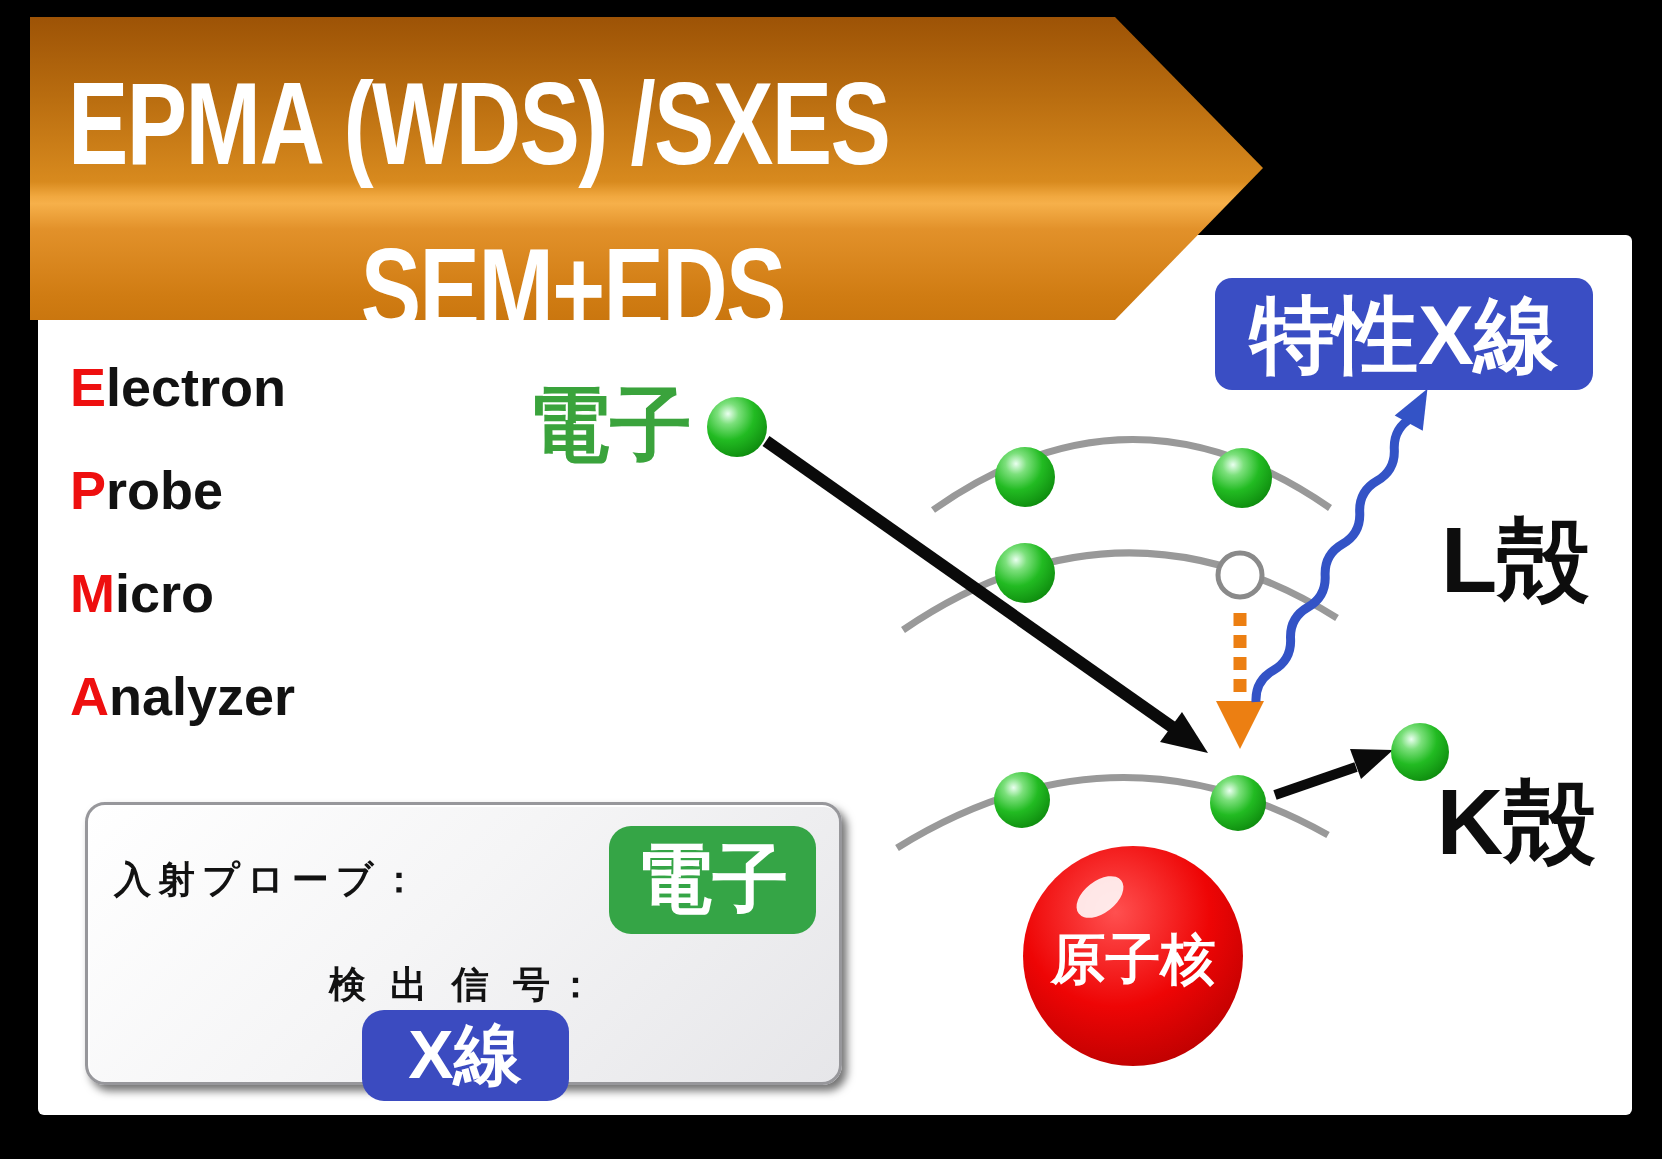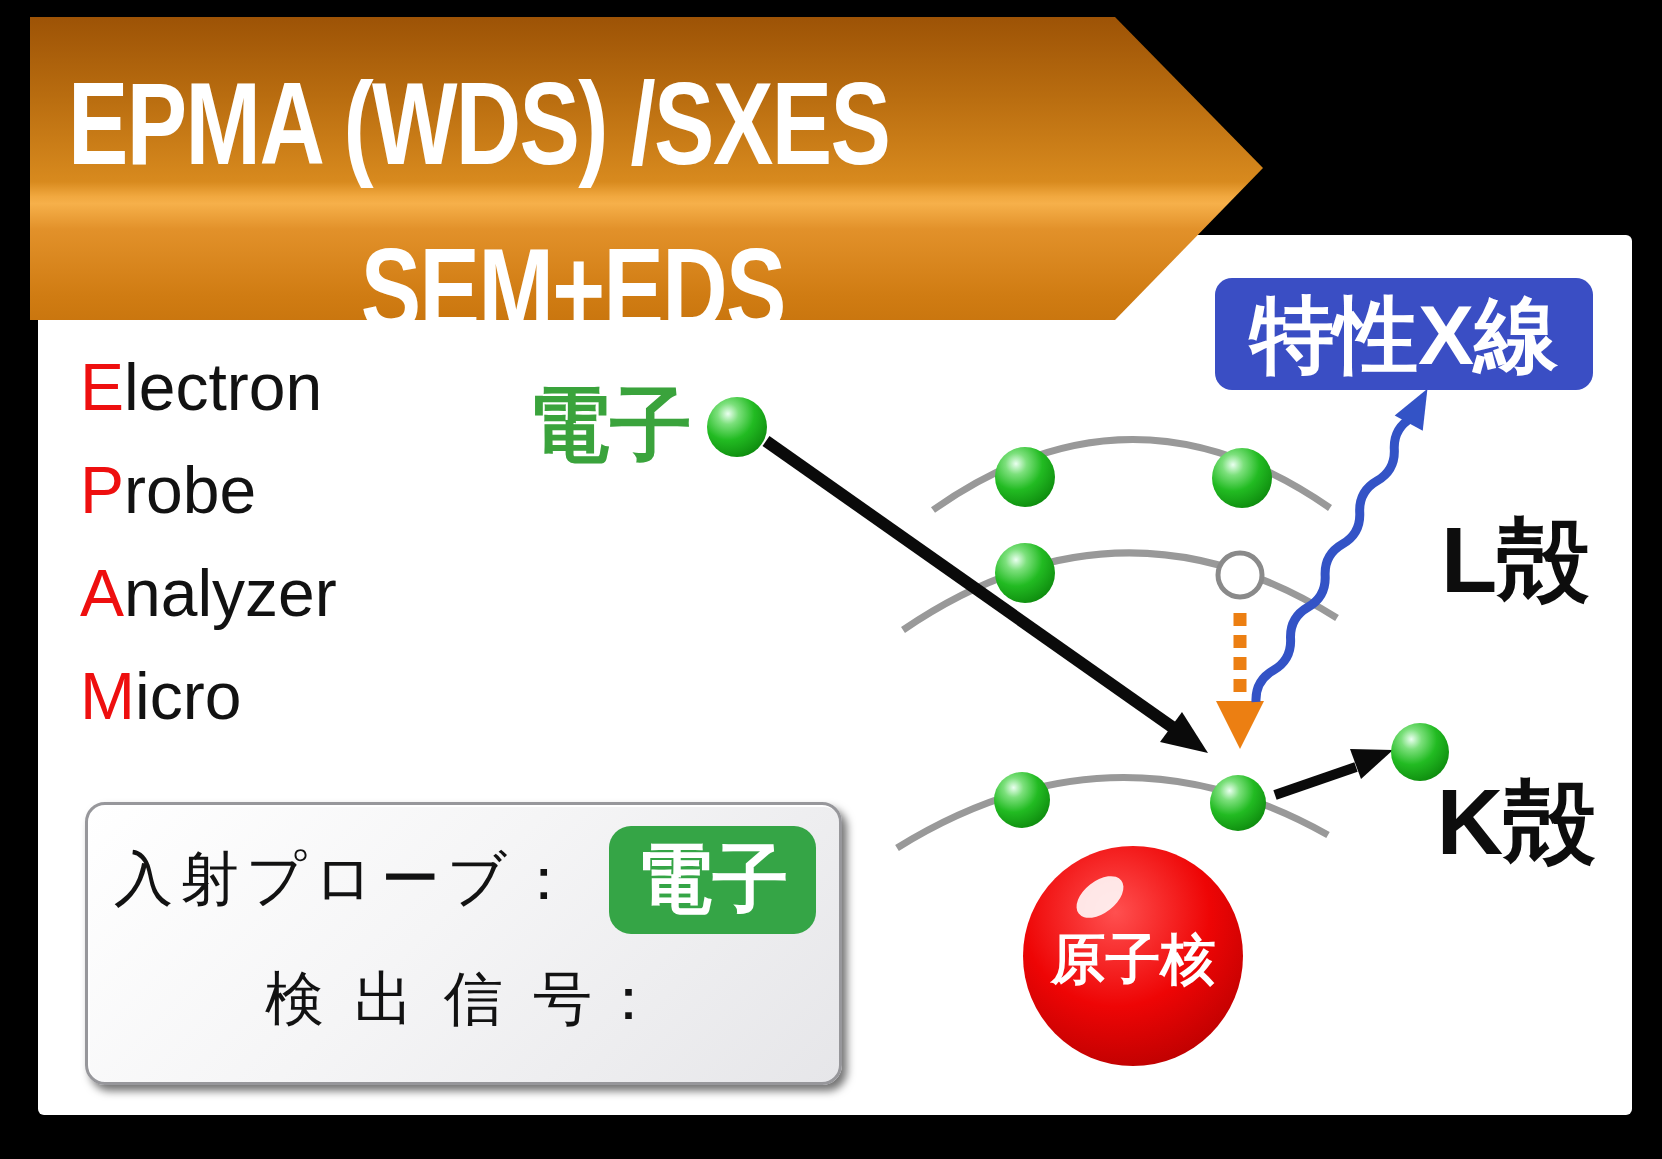--- a/index.html
+++ b/index.html
@@ -10,31 +10,31 @@
   
   .banner{position:absolute;left:30px;top:17px;width:1233px;height:366px;
           clip-path:polygon(0 0,1085px 0,1233px 151px,1085px 303px,0 303px);
           background:linear-gradient(180deg,#9d5306 0%,#b96d10 22%,#d88a1e 45%,#f1a83f 49%,#f6b04a 51%,#e2912a 58%,#d07c13 76%,#bb6804 100%);}
   .banner .l1{position:absolute;left:38px;top:40px;white-space:nowrap;}
   .banner .l1 span{display:inline-block;transform:scaleX(.78);transform-origin:left center;}
   .banner .l2{position:absolute;left:0;top:160px;width:1085px;text-align:center;white-space:nowrap;margin-top:46px;}
   .banner .l2 span{display:inline-block;transform:scaleX(.78);transform-origin:center;}
   .banner-text{font-size:116px;font-weight:bold;color:#fff;letter-spacing:-2px;}
   
-  .acronym{position:absolute;left:80px;top:336px;font-size:66px;font-weight:normal;line-height:103px;color:#121212;white-space:nowrap;}
+  .acronym{position:absolute;left:70px;top:336px;font-size:54px;font-weight:bold;line-height:103px;color:#121212;white-space:nowrap;}
   .acronym .init{color:#ee0f0f;}
   
   .infobox{position:absolute;left:85px;top:802px;width:757px;height:283px;box-sizing:border-box;
            border:3px solid #97979b;border-radius:20px;
            background:linear-gradient(135deg,#ffffff 0%,#f5f5f6 45%,#e6e6e9 100%);
            box-shadow:5px 6px 8px rgba(0,0,0,.55), inset 2px 2px 0 #fff;}
   .irow{position:absolute;left:26px;right:23px;display:flex;align-items:center;justify-content:space-between;}
   .irow1{top:20px;height:110px;}
   .irow2{top:155px;height:105px;flex-direction:column;}
-  .ilabel{font-size:59px;font-weight:normal;color:#121212;letter-spacing:7px;white-space:nowrap;}
+  .ilabel{font-size:37px;font-weight:bold;color:#121212;letter-spacing:7px;white-space:nowrap;}
   .badge{display:flex;align-items:center;justify-content:center;width:207px;border-radius:22px;
          color:#fff;font-weight:bold;white-space:nowrap;}
   .badge-green{height:108px;background:#35a546;font-size:76px;}
   .badge-blue{height:103px;background:#3b4bc0;font-size:68px;}
   svg text{font-family:"Liberation Sans",sans-serif;font-weight:bold;}
 </style>
 </head>
 <body>
 
 <div class="stage">
@@ -115,27 +115,28 @@
       <span>EPMA (WDS) /SXES</span>
     </div>
     <div class="l2 banner-text">
       <span>SEM+EDS</span>
     </div>
   </div>
 
   <div class="acronym">
     <div><span class="init">E</span><span>lectron</span></div>
     <div><span class="init">P</span><span>robe</span></div>
+    <div><span class="init">M</span><span>icro</span></div>
     <div><span class="init">A</span><span>nalyzer</span></div>
-    <div><span class="init">M</span><span>icro</span></div>
   </div>
 
   <div class="infobox">
     <div class="irow irow1">
       <span class="ilabel">入射プローブ：</span>
       <span class="badge badge-green">電子</span>
     </div>
     <div class="irow irow2">
       <span class="ilabel">検 出 信 号：</span>
+      <span class="badge badge-blue">X線</span>
     </div>
   </div>
 
 </div>
 
 </body></html>

